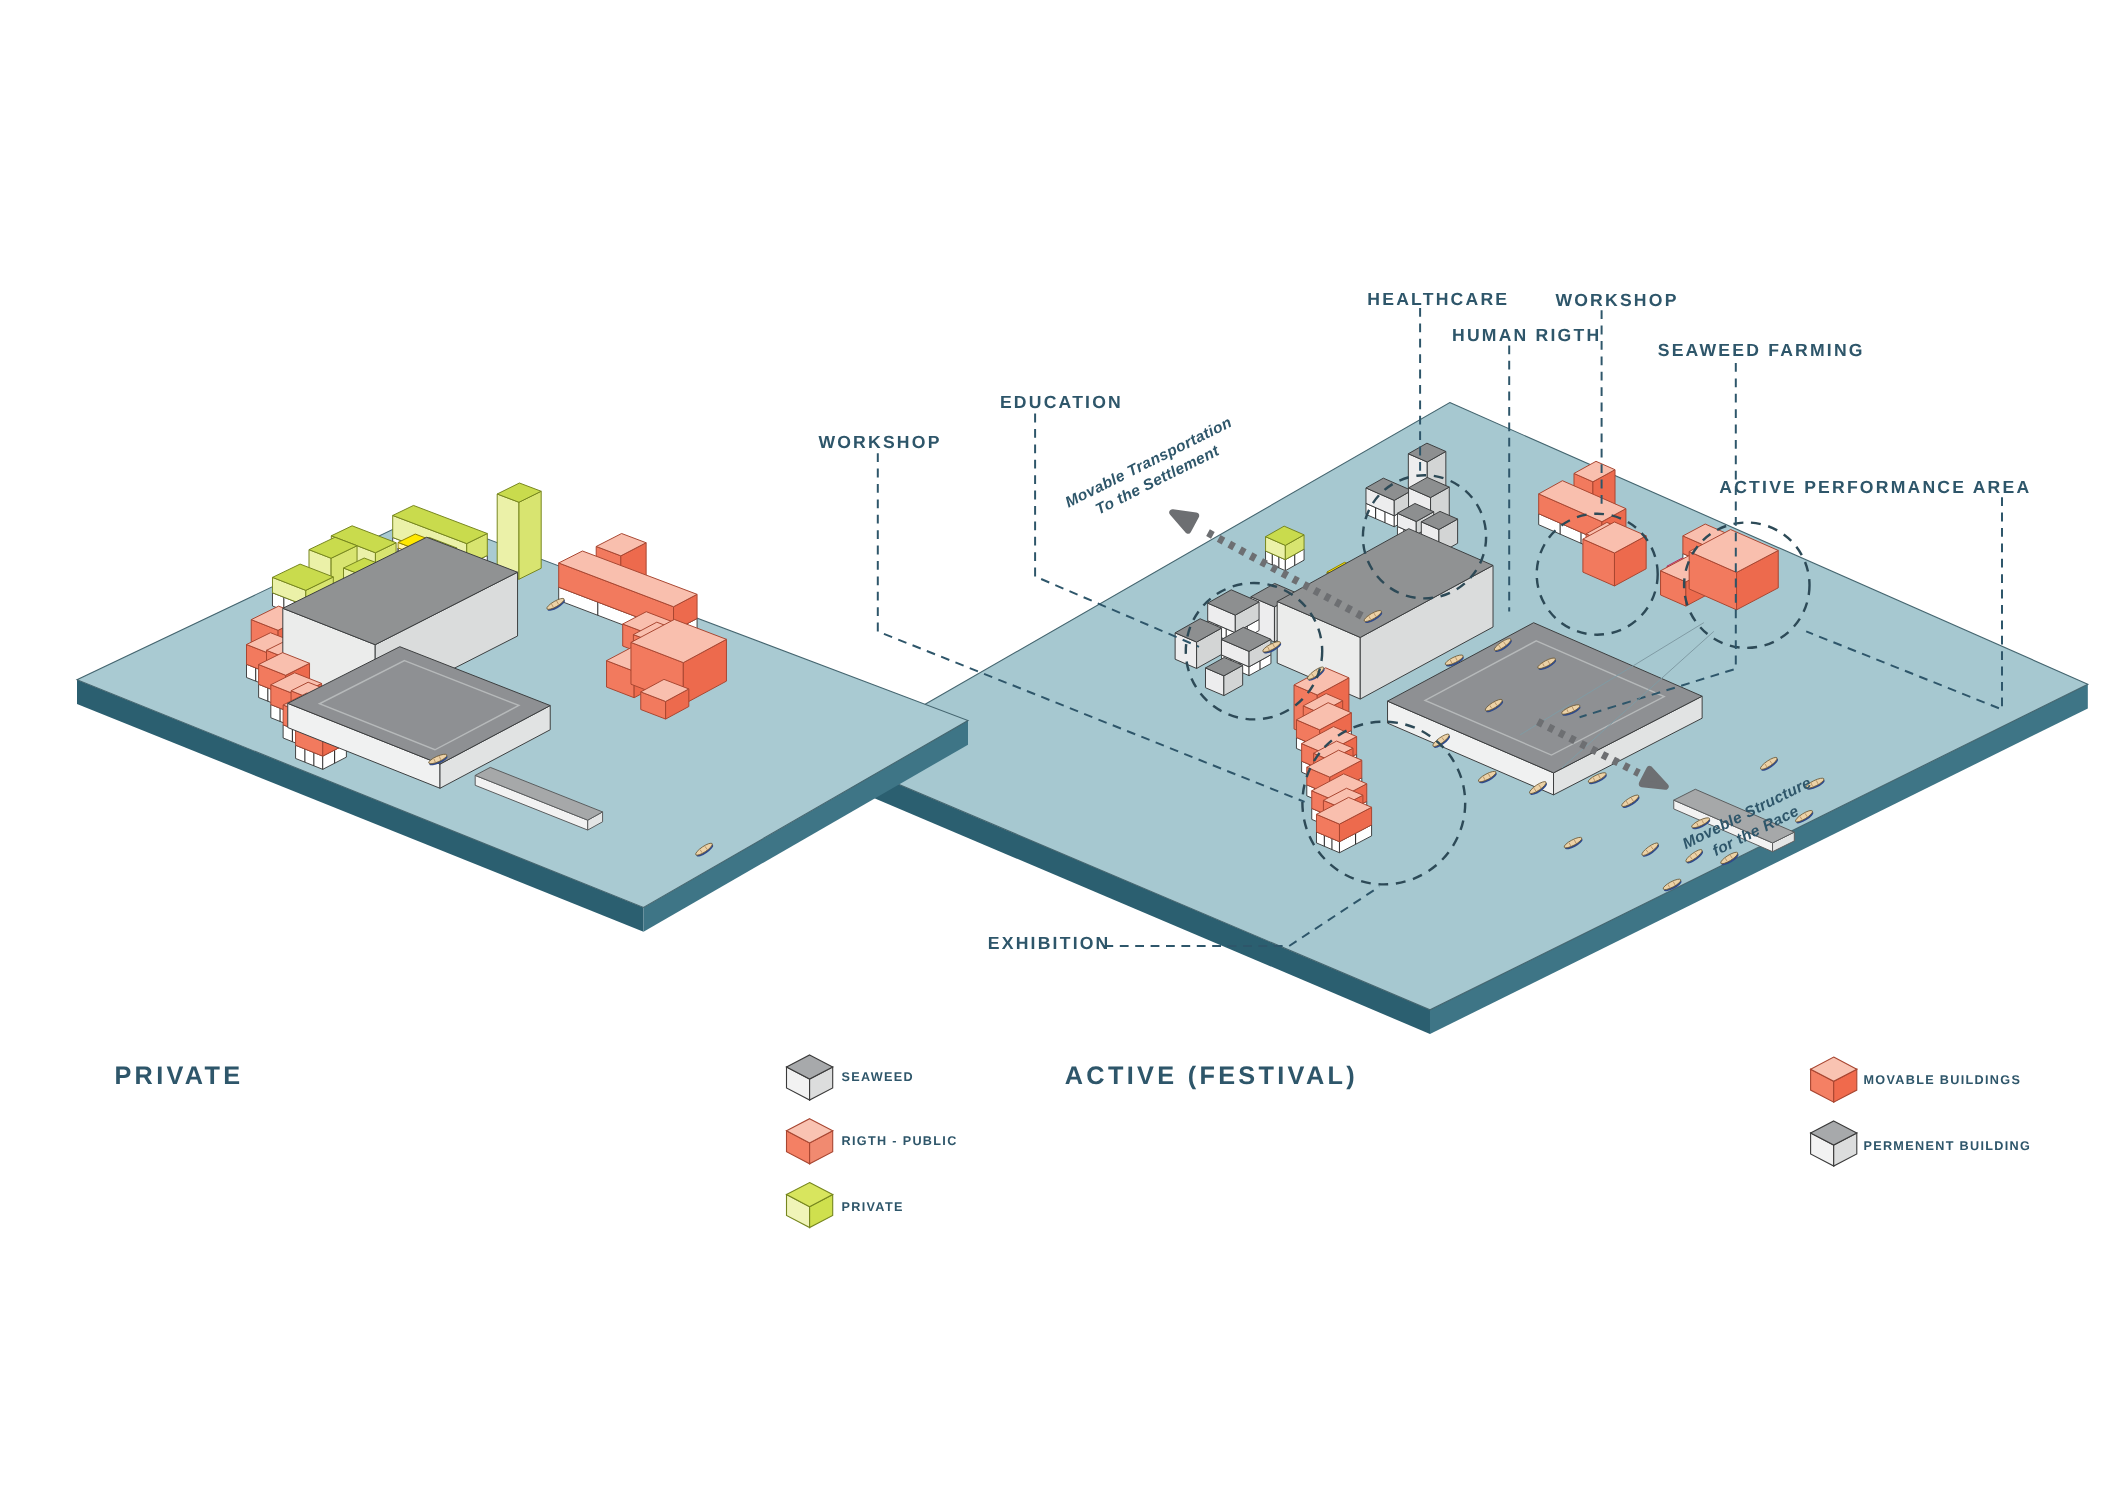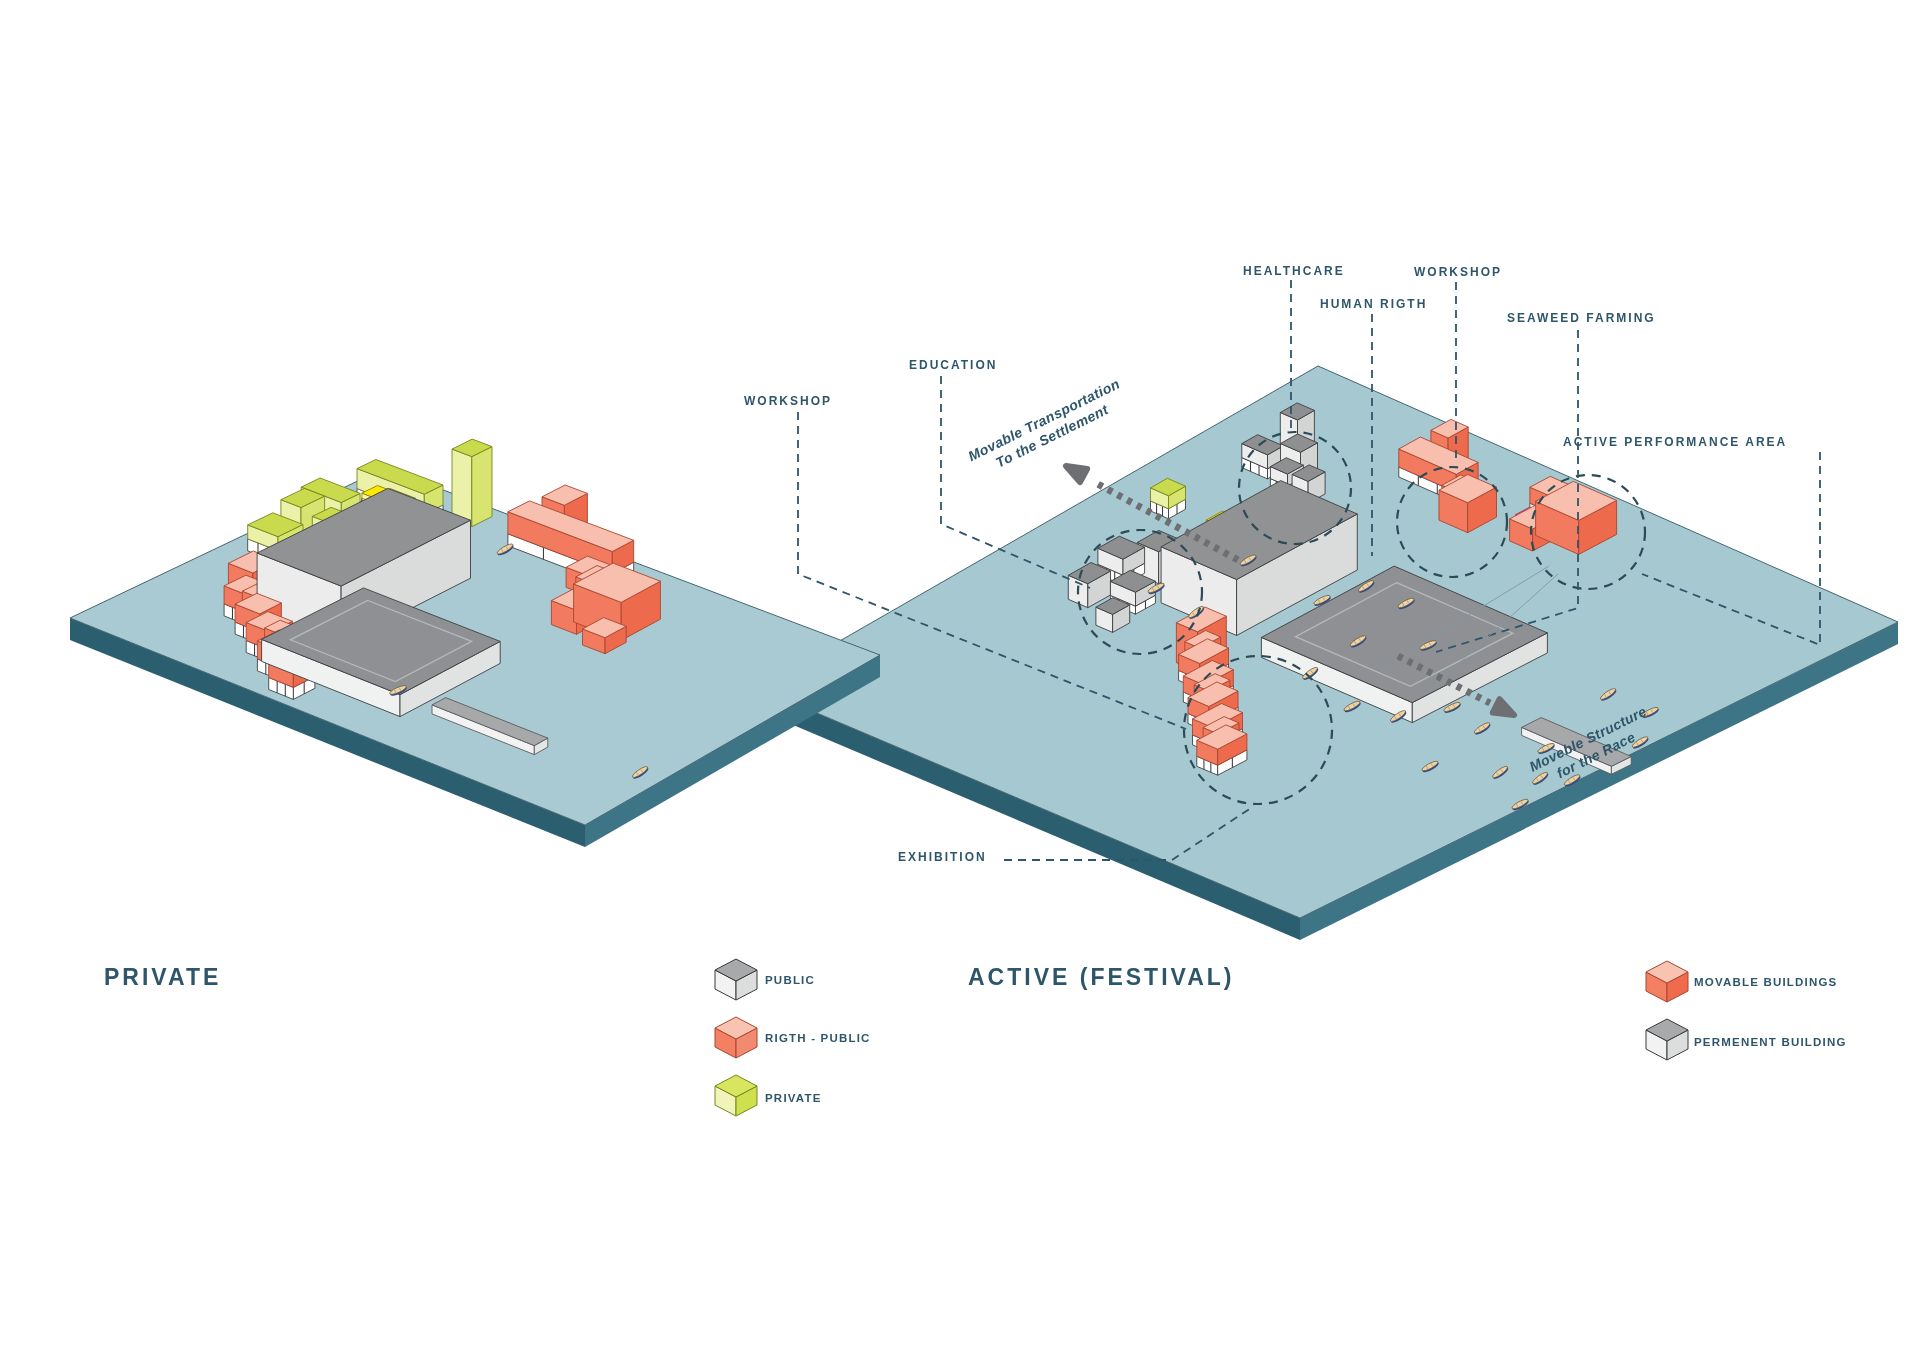--- a/index.html
+++ b/index.html
@@ -1,21 +1,21 @@
 <!DOCTYPE html>
 <html><head>
 <meta charset="utf-8">
 <style>
   html,body{margin:0;padding:0;background:#fff;}
   .stage{position:relative;width:1920px;height:1357px;background:#ffffff;overflow:hidden;
          font-family:"Liberation Sans",sans-serif;}
   .stage svg{position:absolute;left:0;top:0;}
   .lbl{position:absolute;color:#2e566a;font-weight:bold;white-space:nowrap;}
   .title{font-size:23px;letter-spacing:3px;}
-  .ann{font-size:12px;letter-spacing:2px;}
+  .ann{font-size:16px;letter-spacing:2px;}
   .leg{font-size:11.5px;letter-spacing:1.2px;}
   .cap{font-size:14px;font-style:italic;text-align:center;line-height:1.3;letter-spacing:0.4px;
        transform:translate(-50%,-50%) rotate(-26.5deg);}
 </style>
 </head>
 <body>
 
 <div class="stage">
   <svg id="scene" width="1920" height="1357" viewBox="0 0 1920 1357">
       <g>
@@ -637,21 +637,21 @@
       <g>
         <polygon points="1646.0,1030.0 1667.0,1041.0 1667.0,1060.0 1646.0,1049.0" fill="#f2f2f2" stroke="#3a3a3a" stroke-width="1"></polygon>
         <polygon points="1667.0,1041.0 1688.0,1030.0 1688.0,1049.0 1667.0,1060.0" fill="#dcdddd" stroke="#3a3a3a" stroke-width="1"></polygon>
         <polygon points="1667.0,1019.0 1688.0,1030.0 1667.0,1041.0 1646.0,1030.0" fill="#a7a9ab" stroke="#3a3a3a" stroke-width="1"></polygon>
       </g>
     </svg>
 
   <div class="lbl title" style="left:104px;top:964px">PRIVATE</div>
   <div class="lbl title" style="left:968px;top:964px">ACTIVE (FESTIVAL)</div>
 
-  <div class="lbl leg" style="left:765px;top:974px">PUBLIC</div>
+  <div class="lbl leg" style="left:765px;top:974px">SEAWEED</div>
   <div class="lbl leg" style="left:765px;top:1032px">RIGTH - PUBLIC</div>
   <div class="lbl leg" style="left:765px;top:1092px">PRIVATE</div>
 
   <div class="lbl leg" style="left:1694px;top:976px">MOVABLE BUILDINGS</div>
   <div class="lbl leg" style="left:1694px;top:1036px">PERMENENT BUILDING</div>
 
   <div class="lbl ann" style="left:744px;top:394px">WORKSHOP</div>
   <div class="lbl ann" style="left:909px;top:358px">EDUCATION</div>
   <div class="lbl ann" style="left:1243px;top:264px">HEALTHCARE</div>
   <div class="lbl ann" style="left:1320px;top:297px">HUMAN RIGTH</div>

